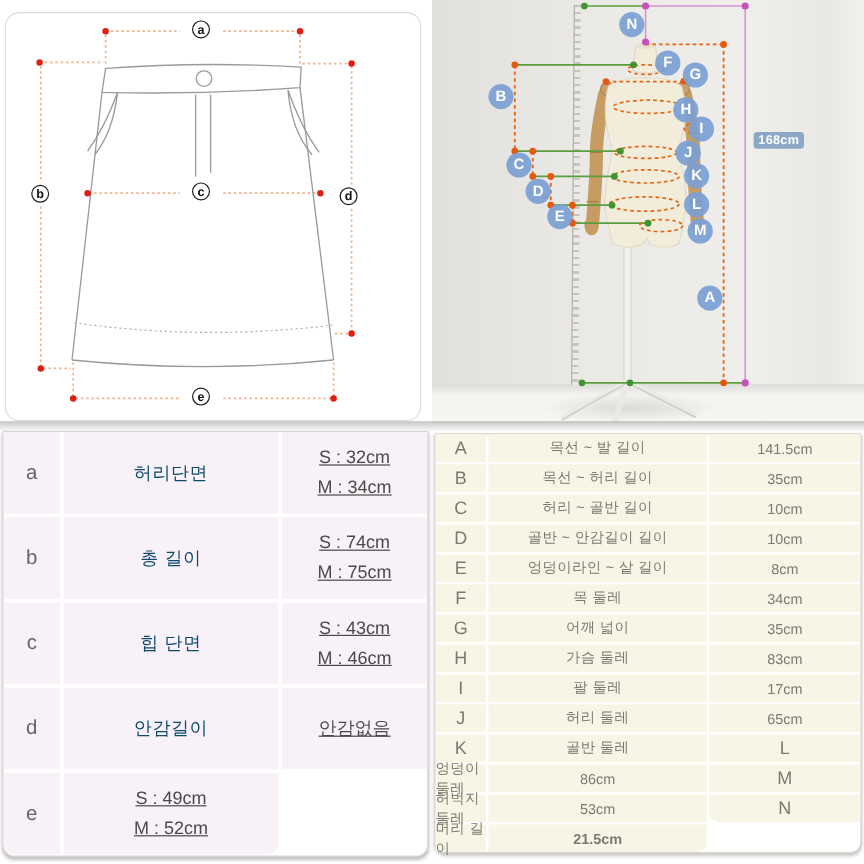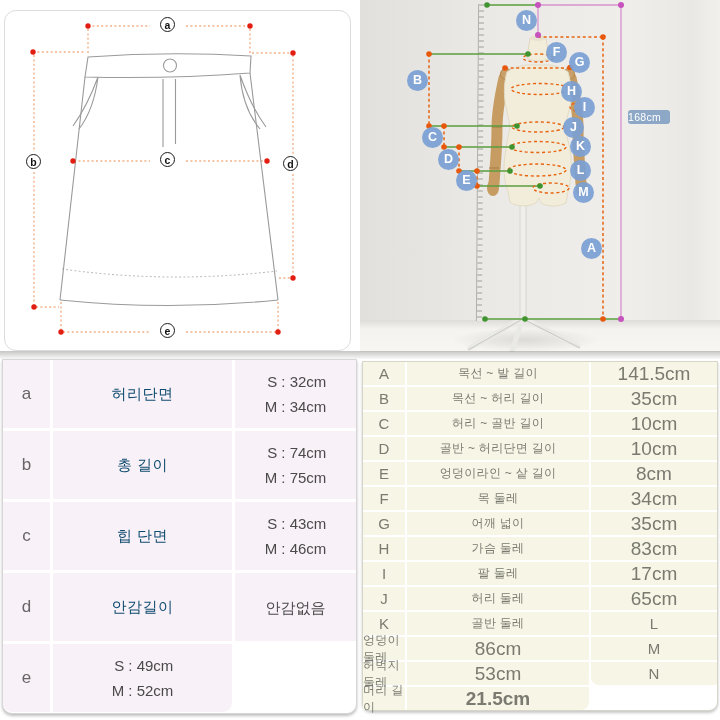--- a/index.html
+++ b/index.html
@@ -22,51 +22,51 @@
   .base-shadow{position:absolute;left:90px;top:328px;width:150px;height:24px;border-radius:50%;
          background:radial-gradient(ellipse at center,rgba(60,60,55,.14),rgba(60,60,55,0) 70%);}
   .ruler{position:absolute;left:117px;top:4px;width:5px;height:317px;
          background:repeating-linear-gradient(180deg,#c6c4bf 0 2px,#ebeae6 2px 6px);
          border-left:1px solid #b2b0ab;transform:rotate(.4deg);}
   .mann-svg,.anno-svg{position:absolute;left:0;top:0;width:360px;height:352px;}
   .pm{position:absolute;width:21px;height:21px;border-radius:50%;
       background:rgba(122,160,212,.92);color:#fff;font-size:12.5px;line-height:21px;
       text-align:center;font-weight:bold;}
   .hbadge{position:absolute;left:268px;top:110px;width:42px;height:14px;border-radius:3px;
-      background:#8da8c6;color:#fff;font-size:10.5px;line-height:14px;
-      font-weight:normal;letter-spacing:.3px;}
+      background:#8da8c6;color:#fff;font-size:10.5px;line-height:14px;text-align:center;
+      font-weight:bold;letter-spacing:.3px;}
 
   
   .divider{position:absolute;left:0;top:351px;width:720px;height:8px;
       background:linear-gradient(180deg,rgba(105,104,99,.38),rgba(105,104,99,.04));}
 
   
   .gtable{position:absolute;left:2px;top:359px;width:355px;height:355px;background:#fff;
       border:1px solid #d6d6d6;border-radius:0 0 10px 10px;box-sizing:border-box;
       box-shadow:0 2px 3px rgba(0,0,0,.25);
       display:grid;grid-template-columns:47px 179px 1fr;grid-auto-rows:68px;gap:3px;padding:0;}
   .gtable .cell{background:#f9f1f8;display:flex;align-items:center;justify-content:center;}
   .gtable .kcell{color:#666;font-size:17px;}
   .gtable .ncell{color:#0c4a6e;font-size:15px;letter-spacing:.5px;}
   .gtable .vcell{color:#4a4a4a;font-size:15px;}
-  .gtable .vwrap{text-align:right;line-height:25px;}
+  .gtable .vwrap{text-align:center;line-height:25px;text-decoration:underline;}
   .gtable .cell:nth-child(-n+3){border-top:none;}
   .gtable .cell.bl{border-radius:0 0 0 9px;}
   .gtable .cell.br{border-radius:0 0 9px 0;}
 
   
   .btable{position:absolute;left:362px;top:361px;width:356px;background:#fff;
       border:1px solid #d6d5c8;border-radius:0 0 9px 9px;box-sizing:border-box;
       box-shadow:0 2px 3px rgba(0,0,0,.22);
       display:grid;grid-template-columns:42px 182px 1fr;grid-auto-rows:23px;gap:2px;}
   .btable .cell{background:#f7f5e6;display:flex;align-items:center;justify-content:center;
       color:#7a7a70;}
   .btable .kcell{font-size:15px;}
   .btable .ncell{font-size:12px;letter-spacing:.3px;}
-  .btable .vcell{font-size:19px;}
+  .btable .vcell{font-size:12px;}
   .btable .cell.bl{border-radius:0 0 0 8px;}
   .btable .cell.br{border-radius:0 0 8px 0;font-weight:bold;}
 </style>
 </head>
 <body>
 
 <div class="page">
 
   <div class="skirt-panel"></div>
   <svg class="skirt-svg" viewBox="0 0 360 357">
@@ -298,21 +298,21 @@
     <div class="cell kcell">A</div>
       <div class="cell ncell">목선 ~ 발 길이</div>
       <div class="cell vcell">141.5cm</div>
     <div class="cell kcell">B</div>
       <div class="cell ncell">목선 ~ 허리 길이</div>
       <div class="cell vcell">35cm</div>
     <div class="cell kcell">C</div>
       <div class="cell ncell">허리 ~ 골반 길이</div>
       <div class="cell vcell">10cm</div>
     <div class="cell kcell">D</div>
-      <div class="cell ncell">골반 ~ 허리단면 길이</div>
+      <div class="cell ncell">골반 ~ 안감길이 길이</div>
       <div class="cell vcell">10cm</div>
     <div class="cell kcell">E</div>
       <div class="cell ncell">엉덩이라인 ~ 샅 길이</div>
       <div class="cell vcell">8cm</div>
     <div class="cell kcell">F</div>
       <div class="cell ncell">목 둘레</div>
       <div class="cell vcell">34cm</div>
     <div class="cell kcell">G</div>
       <div class="cell ncell">어깨 넓이</div>
       <div class="cell vcell">35cm</div>

